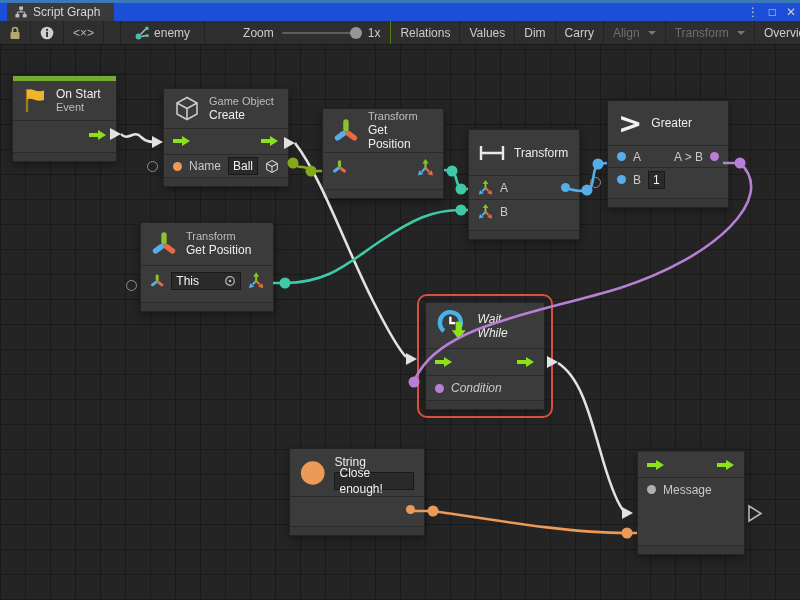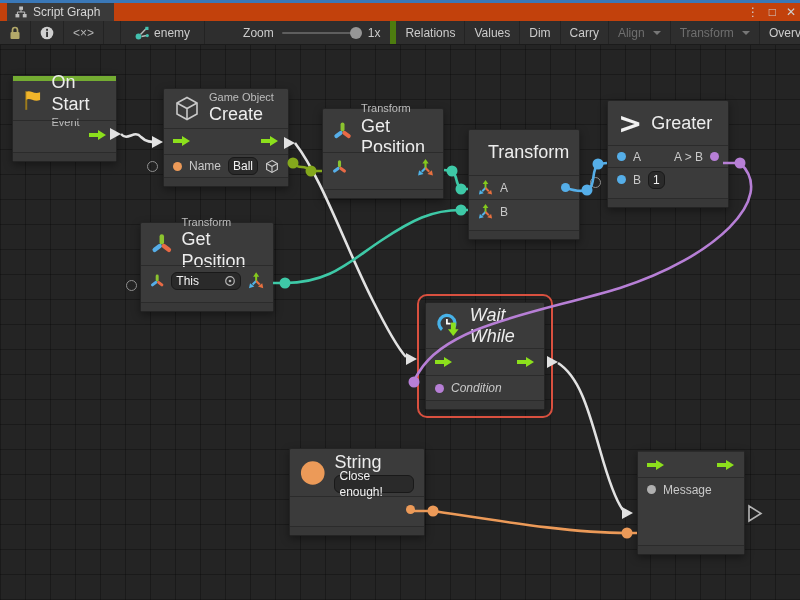--- a/index.html
+++ b/index.html
@@ -1,55 +1,55 @@
 <!DOCTYPE html>
 <html style="--accent-top: #3a78b8; --selection-red: #d9503f; --flow-green: #8ce01c; --wire-white: #e2e2e2; --port-string-orange: #ec9a58; --port-number-blue: #55aee8; --port-bool-purple: #b77fd6; --port-vector-teal: #3ec9a7; --port-object-olive: #84a81c; --node-green-bar: #74ac32;"><head>
 <meta charset="utf-8">
 <style>
   html,body{margin:0;padding:0;background:#111;}
   #stage{position:relative;width:800px;height:600px;overflow:hidden;
          font-family:"Liberation Sans",sans-serif;background:#242424;
          -webkit-font-smoothing:antialiased;}
   
   .topline{position:absolute;left:0;top:0;width:800px;height:3px;background:var(--accent-top);z-index:20;}
-  .tabbar{position:absolute;left:0;top:3px;width:800px;height:18px;background:#c2410c;z-index:20;}
+  .tabbar{position:absolute;left:0;top:3px;width:800px;height:18px;background:#1d4ed8;z-index:20;}
   .tab{position:absolute;left:7px;top:0;height:18px;background:#3a3a3a;display:flex;align-items:center;
        gap:6px;padding:0 14px 0 8px;color:#d6d6d6;font-size:12px;}
   .winctl{position:absolute;right:4px;top:0;height:18px;display:flex;align-items:center;gap:10px;
           color:#cfcfcf;font-size:12px;}
   .winctl span{cursor:default;}
   .toolbar{position:absolute;left:0;top:21px;width:800px;height:23px;background:#2e2e2e;z-index:20;
            border-bottom:1px solid #1b1b1b;display:flex;align-items:stretch;color:#cccccc;font-size:12px;}
   .tbtn{display:flex;align-items:center;justify-content:center;gap:5px;padding:0 9px;
         border-right:1px solid #232323;white-space:nowrap;}
   .tbtn.disabled{color:#6f6f6f;}
   .caret{width:0;height:0;border-left:4px solid transparent;border-right:4px solid transparent;
          border-top:4px solid #777;margin-left:3px;}
   .spacer{flex:0 0 auto;}
-  .zoomwrap{display:flex;align-items:center;gap:8px;padding:0 10px;border-right:6px solid #4d7c0f;}
+  .zoomwrap{display:flex;align-items:center;gap:8px;padding:0 10px;border-right:1px solid #4d7c0f;}
   .ztrack{position:relative;width:78px;height:2px;background:#5e5e5e;border-radius:1px;}
   .zknob{position:absolute;right:-2px;top:-5px;width:12px;height:12px;border-radius:50%;background:#969696;}
   
   .canvas{position:absolute;left:0;top:44px;width:800px;height:556px;background-color:#242424;
     background-image:repeating-linear-gradient(0deg,rgba(0,0,0,.28) 0 1px,transparent 1px 25px),
                      repeating-linear-gradient(90deg,rgba(0,0,0,.28) 0 1px,transparent 1px 25px);
     z-index:0;}
   
   .node{position:absolute;background:#3b3b3b;border:1px solid #242424;border-radius:2px;
         box-shadow:0 3px 9px rgba(0,0,0,.38);display:flex;flex-direction:column;z-index:3;color:#c9c9c9;}
   .nhead{display:flex;align-items:center;gap:9px;padding:0 10px;}
   .titles{display:flex;flex-direction:column;line-height:1.2;}
   .cat{font-size:11px;color:#bdbdbd;}
-  .ttl{font-size:18px;color:#ededed;}
+  .ttl{font-size:12px;color:#ededed;}
   .row{display:flex;align-items:center;gap:7px;padding:0 9px;border-top:1px solid #2b2b2b;position:relative;}
   .nfoot{border-top:1px solid #2b2b2b;background:#383838;margin-top:auto;height:8px;}
   .dot{width:9px;height:9px;border-radius:50%;display:inline-block;flex:0 0 auto;}
   .plabel{font-size:12px;color:#c9c9c9;}
   .field{display:inline-flex;align-items:center;gap:4px;background:#2a2a2a;border:1px solid #191919;
-         border-radius:6px;height:16px;line-height:16px;padding:0 4px;font-size:12px;color:#f2f2f2;}
+         border-radius:0;height:16px;line-height:16px;padding:0 4px;font-size:12px;color:#f2f2f2;}
   .mla{margin-left:auto;}
   .selected{outline:2.5px solid var(--selection-red);outline-offset:6px;font-style:italic;}
   .gt-glyph{font-size:29px;font-weight:bold;color:#f2f2f2;line-height:1;font-family:"DejaVu Sans",sans-serif;}
   .greenbar{height:5px;background:var(--node-green-bar);}
   .hollow{position:absolute;width:9px;height:9px;border:1.5px solid #8f8f8f;border-radius:50%;z-index:4;}
   
   #wires{position:absolute;left:0;top:0;width:800px;height:600px;z-index:6;pointer-events:none;}
 </style>
 </head>
 <body>

